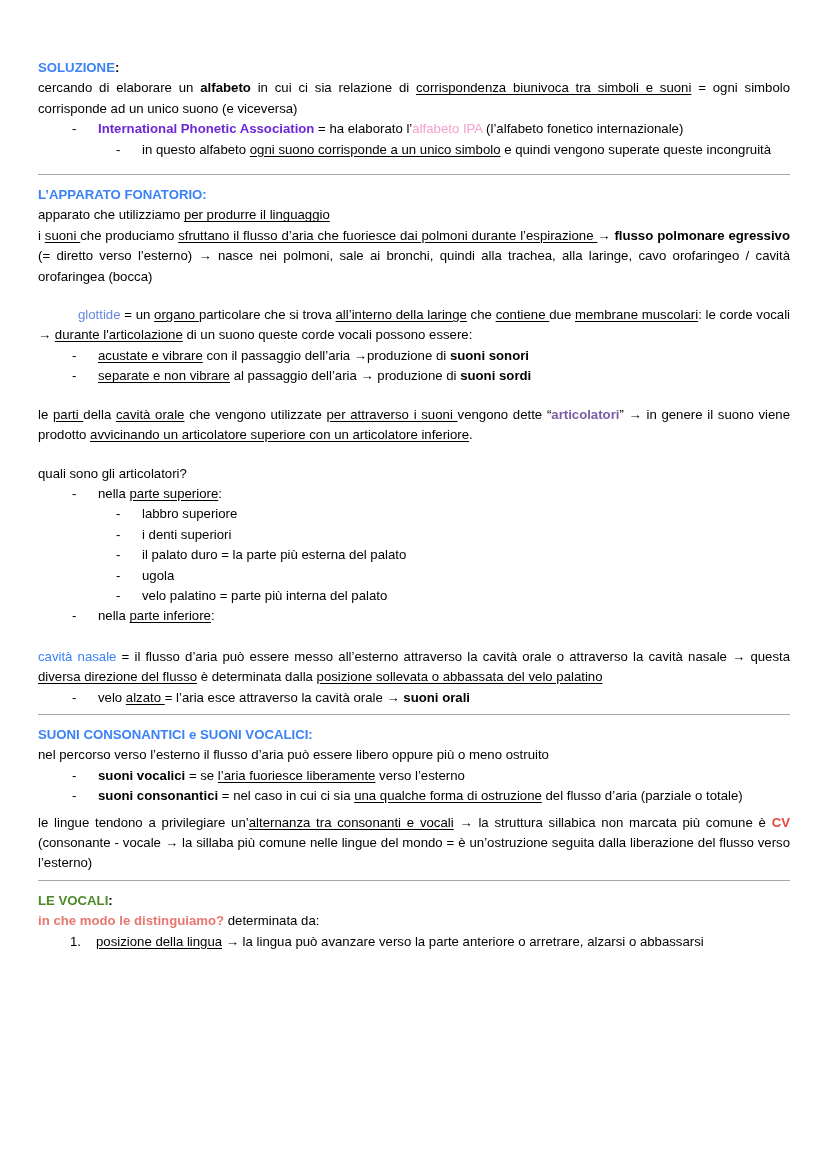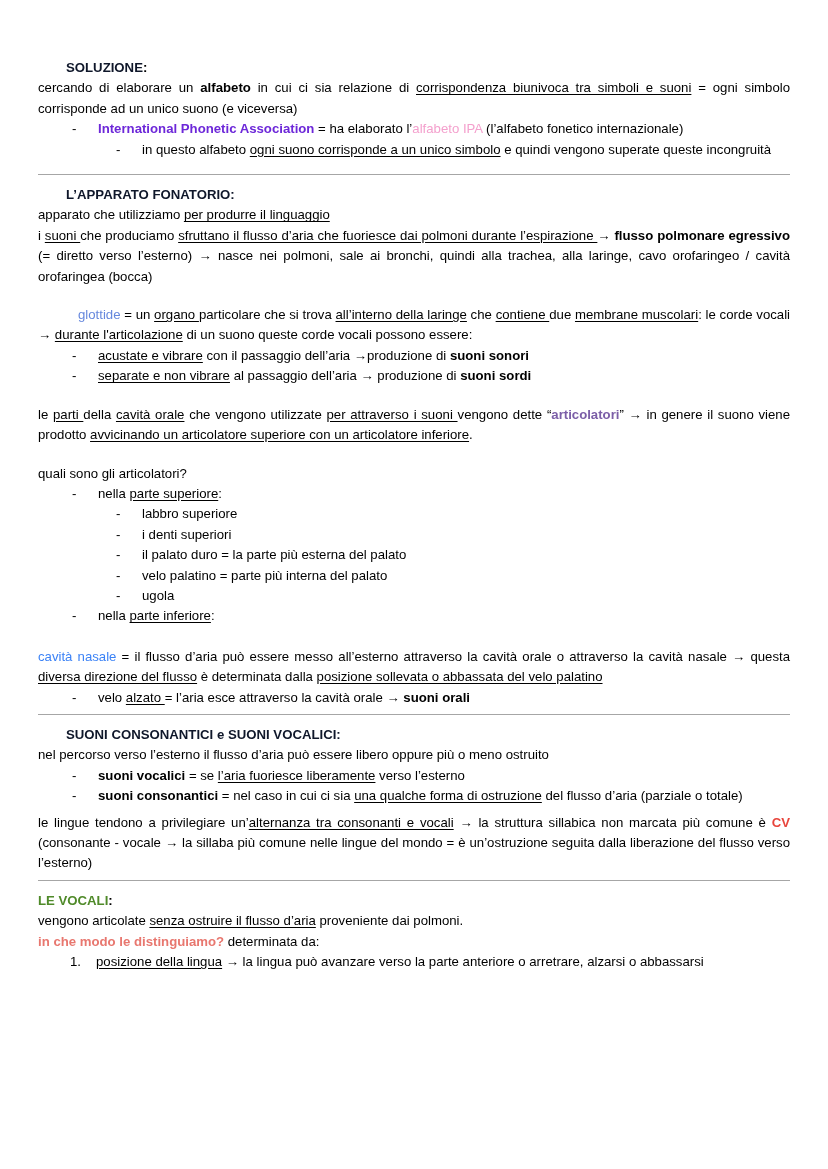--- a/index.html
+++ b/index.html
@@ -27,21 +27,21 @@
   }
   p, .blk {
     margin: 0;
   }
   .just { text-align: justify; text-align-last: left; }
   .hdr {
     font-weight: bold;
     font-size: 13.2px;
     line-height: 20.4px;
   }
-  .c-red { color: #0f172a; margin-left: 28px; }
+  .c-red { color: #3b82f6; }
   .c-green { color: #4f8a29; }
   .c-magenta { color: #6d28d9; }
   .c-pink { color: #f4a0cd; }
   .c-blue { color: #6688dd; margin-left: 40px; }
   .c-mauve { color: #000000; }
   .c-violet { color: #7b5ea7; }
   .c-teal { color: #3b82f6; }
   .c-salmon { color: #e8776f; }
   .c-cv { color: #e8453c; }
   b, .b { font-weight: bold; }
@@ -145,22 +145,22 @@
 
     <p>quali sono gli articolatori?</p>
 
     <ul class="d1">
       <li><span>nella </span><u>parte superiore</u><span>:</span></li>
     </ul>
     <ul class="d2">
       <li>labbro superiore</li>
       <li>i denti superiori</li>
       <li>il palato duro = la parte più esterna del palato</li>
+      <li>ugola</li>
       <li>velo palatino = parte più interna del palato</li>
-      <li>ugola</li>
     </ul>
     <ul class="d1">
       <li><span>nella </span><u>parte inferiore</u><span>:</span></li>
     </ul>
 
     <div class="sp20"></div>
 
     <p class="just"><span class="c-teal">cavità nasale</span><span> = il flusso d’aria può essere messo all’esterno attraverso la cavità orale o attraverso la cavità nasale → questa </span><u>diversa direzione del flusso</u><span> è determinata dalla </span><u>posizione sollevata o abbassata del velo palatino</u></p>
 
     <ul class="d1">
@@ -187,21 +187,20 @@
     <p class="just"><span>le lingue tendono a privilegiare un’</span><u>alternanza tra consonanti e vocali</u><span> → la struttura sillabica non marcata più comune è </span><b class="c-cv">CV</b><span> (consonante - vocale → la sillaba più comune nelle lingue del mondo = è un’ostruzione seguita dalla liberazione del flusso verso l’esterno)</span></p>
 
     <div class="sp6"></div>
     <hr class="rule">
     <div class="sp10"></div>
   </div>
 
   <div class="blk">
     <p class="hdr"><span class="c-green">LE VOCALI</span><span>:</span></p>
 
-    <p><span>vengono articolate </span><u>senza ostruire il flusso d’aria</u><span> proveniente dai polmoni.</span></p>
 
     <p><b class="c-salmon">in che modo le distinguiamo?</b><span> determinata da:</span></p>
 
     <ol class="n1">
       <li class="just"><u>posizione della lingua</u><span> → la lingua può avanzare verso la parte anteriore o arretrare, alzarsi o abbassarsi</span></li>
     </ol>
   </div>
 
 </div>
 

